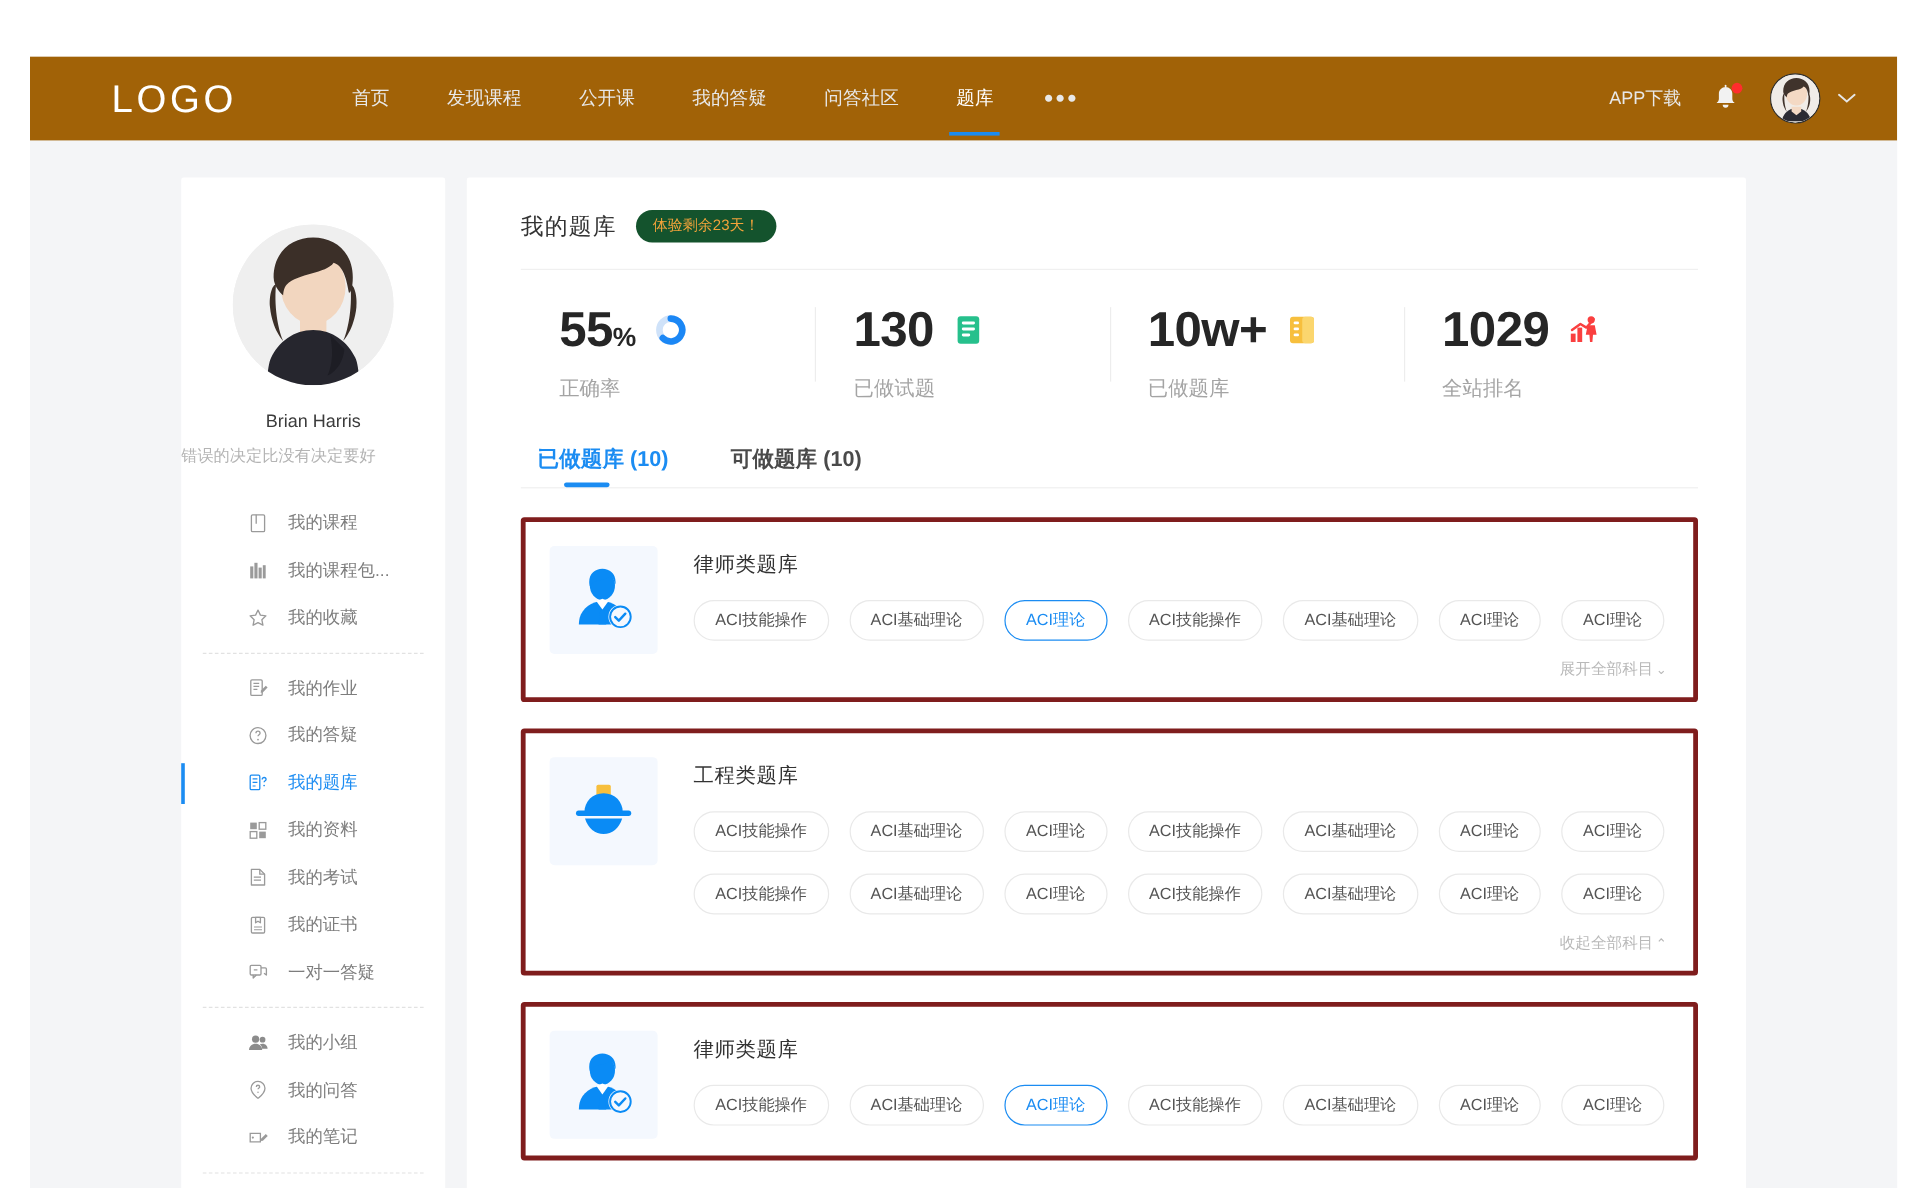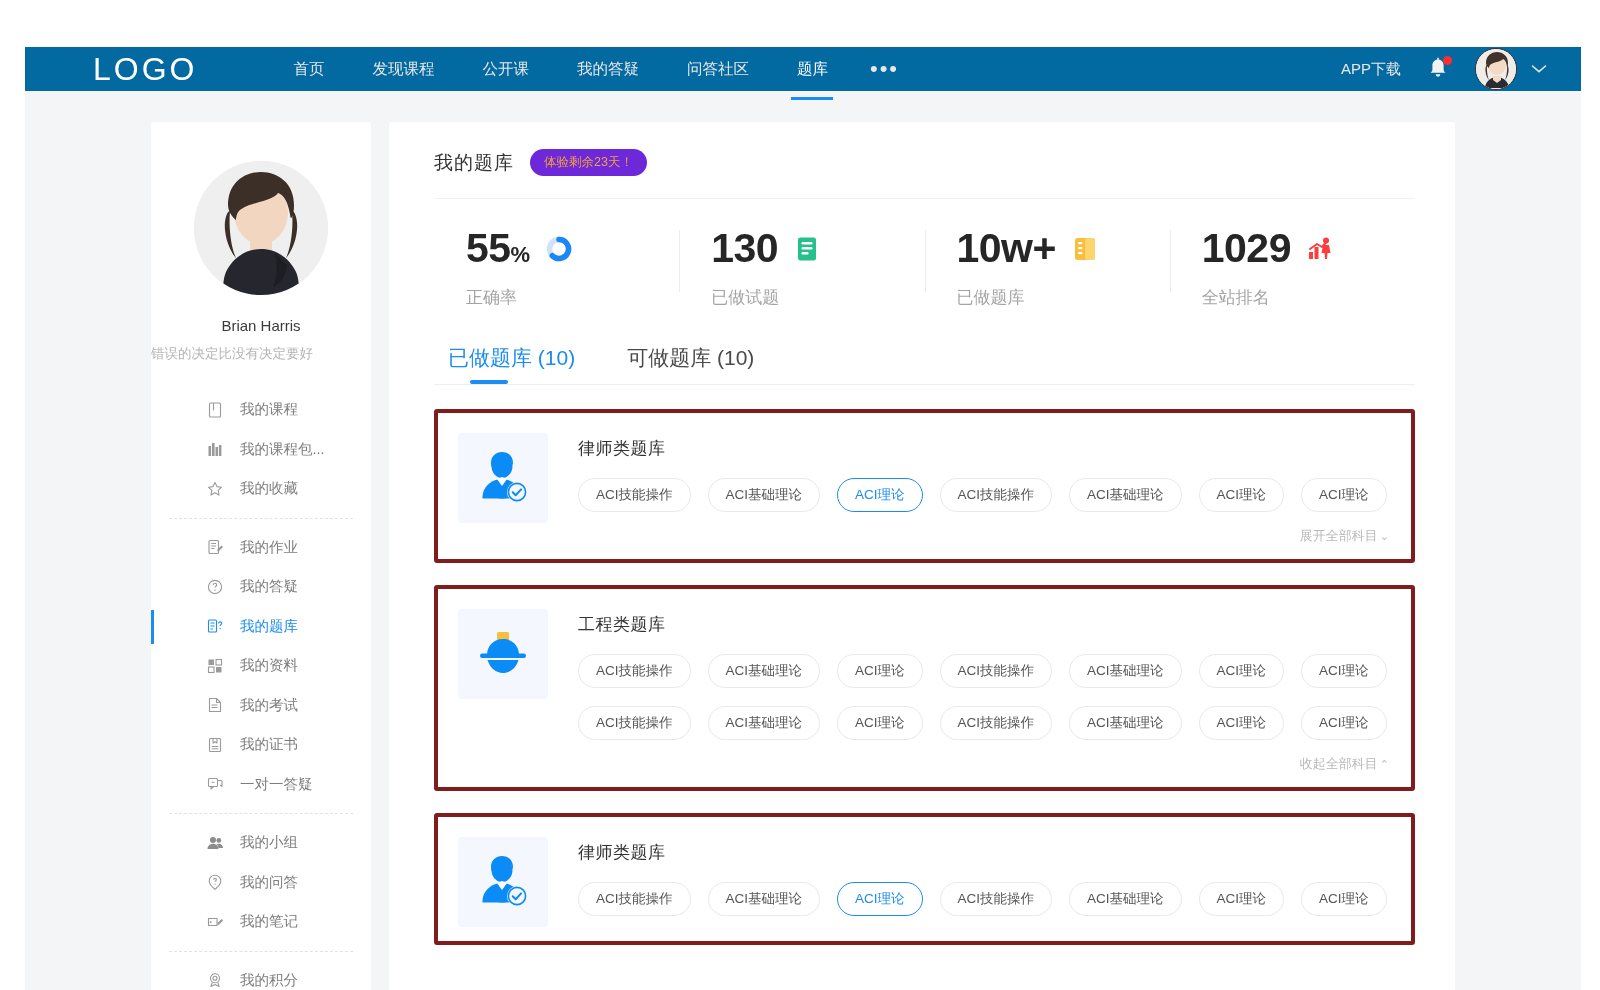--- a/index.html
+++ b/index.html
@@ -13,22 +13,22 @@
     position: absolute;
     left: 25px; top: 47px;
     width: 1556px; height: 943px;
     background: #f4f5f7;
     overflow: hidden;
   }
 
   
   .topnav {
     position: relative;
-    height: 44px;
-    background: #0369a1;
+    height: 70px;
+    background: #a16207;
     display: flex;
     align-items: center;
     padding-left: 68px;
     padding-right: 34px;
   }
   .logo {
     color: #fff;
     font-size: 32px;
     letter-spacing: 3px;
     font-weight: 400;
@@ -144,21 +144,21 @@
     flex: 1;
     background: #fff;
     border-radius: 2px;
     padding: 27px 40px 0 45px;
     min-height: 860px;
     max-width: 1066px;
   }
   .mhead { display: flex; align-items: center; gap: 16px; }
   .mtitle { font-size: 19px; color: #333333; letter-spacing: 1px; }
   .trialbadge {
-    background: #6d28d9; color: #f3a33a;
+    background: #14532d; color: #f3a33a;
     font-size: 12.5px; border-radius: 20px;
     padding: 5px 14px; white-space: nowrap;
   }
   .hrule { border-top: 1px solid #f0f0f0; margin-top: 22px; }
 
   
   .stats { display: flex; margin-top: 23px; }
   .stat {
     flex: 1; position: relative;
     padding-top: 6px; padding-bottom: 4px;
@@ -173,22 +173,22 @@
     letter-spacing: -0.5px; line-height: 1; white-space: nowrap;
     font-family: "Liberation Sans", sans-serif;
   }
   .stat-num .sfx { font-size: 22px; font-weight: 700; }
   .stat-ic { width: 26px; height: 28px; flex: none; }
   .stat-label { margin-top: 17px; font-size: 17px; color: #a4a4a4; padding-left: 32px;}
 
   
   .tabs { display: flex; gap: 52px; margin-top: 31px; padding-left: 14px; }
   .tab {
-    position: relative; font-size: 21px; color: #4a4a4a;
-    padding-bottom: 12px; cursor: pointer; white-space: nowrap;
+    position: relative; font-size: 18px; color: #4a4a4a;
+    padding-bottom: 12px; cursor: pointer; white-space: nowrap; font-weight: bold;
   }
   .tab.active { color: #1b8cf2; }
   .tab.active::after {
     content: ""; position: absolute; left: 22px; bottom: 0;
     width: 38px; height: 4px; border-radius: 2px; background: #1b8cf2;
   }
   .tabline { border-top: 1px solid #efefef; margin-top: 0px; }
 
   
   .cards { margin-top: 24px; }

